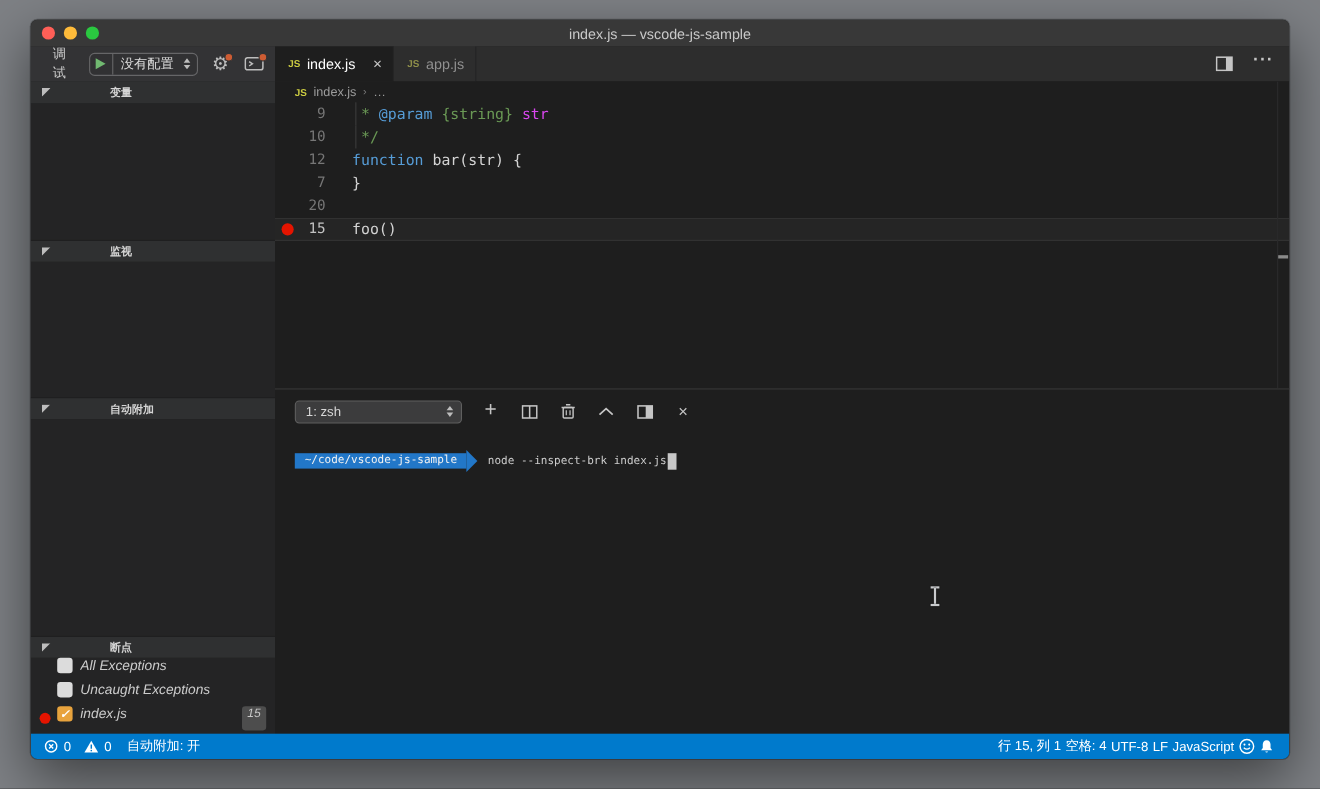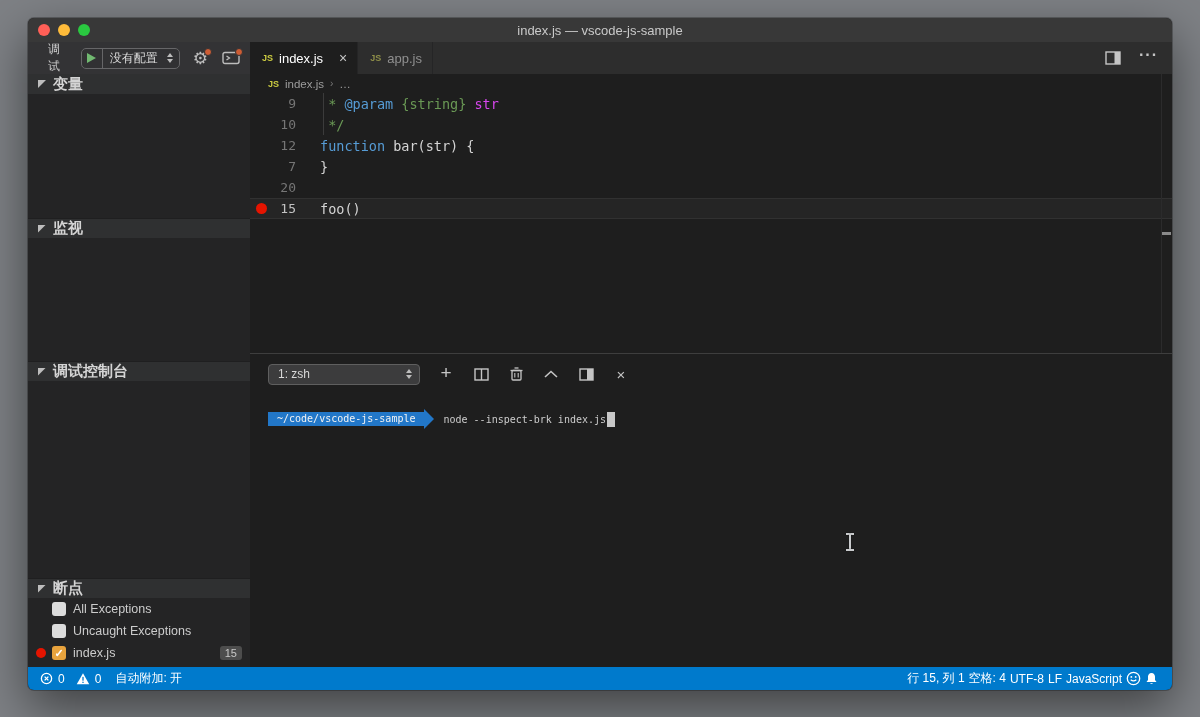--- a/index.html
+++ b/index.html
@@ -30,24 +30,24 @@
   .config-label { font-size:12px; color:#dddddd; padding:0 7px; white-space:nowrap; }
   .updown { display:flex; flex-direction:column; gap:2px; padding:0 6px 0 2px; }
   .tri-u { width:0; height:0; border-bottom:4px solid #bdbdbd; border-left:3.5px solid transparent; border-right:3.5px solid transparent; }
   .tri-d { width:0; height:0; border-top:4px solid #bdbdbd; border-left:3.5px solid transparent; border-right:3.5px solid transparent; }
   .icon-btn { position:relative; display:flex; align-items:center; justify-content:center; width:22px; height:22px; cursor:pointer; }
   .gear-glyph { font-size:17px; color:#bdbdbd; line-height:1; }
   .badge-dot { position:absolute; top:1px; right:-1px; width:8px; height:8px; border-radius:50%; background:#ce5c33; border:1px solid #333335; }
 
   .sec-header { height:20px; background:#2f3031; display:flex; align-items:center; gap:7px; padding-left:10px; flex:0 0 auto; border-top:1px solid #1f1f20; cursor:pointer; }
   .twisty { width:8px; height:8px; background:#bdbdbd; clip-path:polygon(0 0,100% 0,0 100%); flex:0 0 auto; }
-  .sec-title { font-size:15px; font-weight:bold; color:#d4d4d4; }
+  .sec-title { font-size:10px; font-weight:bold; color:#d4d4d4;margin-left:47px; }
   .sec-body { background:#242425; }
 
-  .bp-row { height:22px; display:flex; align-items:center; padding:0 8px 0 8px; }
+  .bp-row { height:22px; display:flex; padding:0 8px 0 8px;font-style:italic; }
   .bp-dot-col { width:16px; display:flex; align-items:center; }
   .bp-reddot { width:10px; height:10px; border-radius:50%; background:#e51400; }
   .checkbox { width:14px; height:14px; border-radius:3px; background:#dcdcdc; margin-right:7px; flex:0 0 auto;
     display:flex; align-items:center; justify-content:center; cursor:pointer; }
   .checkbox.checked { background:#e8a33d; color:#ffffff; font-size:11px; font-weight:bold; }
   .bp-label { font-size:12.5px; color:#cccccc; flex:1; white-space:nowrap; overflow:hidden; }
   .bp-badge { background:#4d4d4d; color:#c8c8c8; font-size:11px; border-radius:3px; padding:1px 5px; }
 
   
   .editor-col { flex:1; display:flex; flex-direction:column; min-width:0; }
@@ -166,21 +166,21 @@
       <div class="sec-body" style="height:124px;"></div>
 
       <div class="sec-header">
         <span class="twisty"></span>
         <span class="sec-title">监视</span>
       </div>
       <div class="sec-body" style="height:123px;"></div>
 
       <div class="sec-header">
         <span class="twisty"></span>
-        <span class="sec-title">调试控制台</span>
+        <span class="sec-title">自动附加</span>
       </div>
       <div class="sec-body" style="height:197px;"></div>
 
       <div class="sec-header">
         <span class="twisty"></span>
         <span class="sec-title">断点</span>
       </div>
       <div class="sec-body" style="flex:1;" id="bp-list">
           <div class="bp-row">
             <span class="bp-dot-col"></span>

